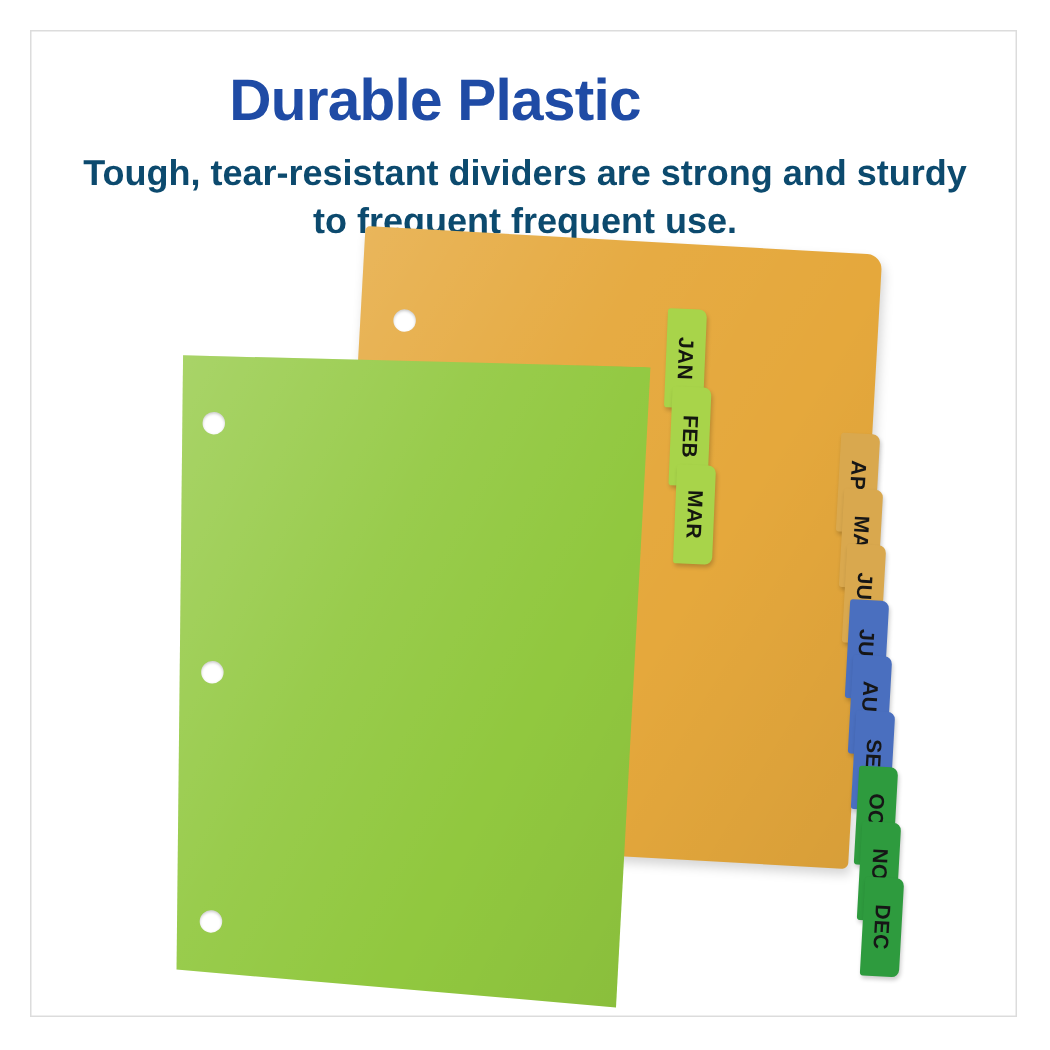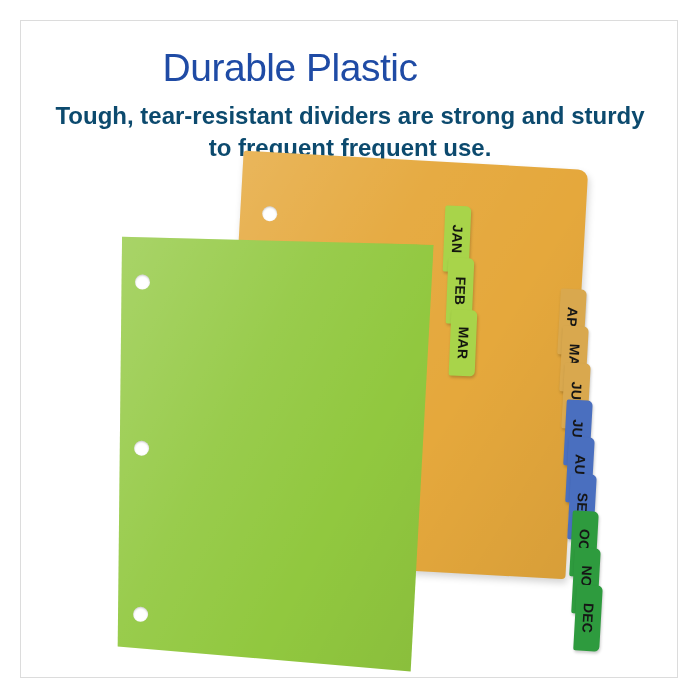--- a/index.html
+++ b/index.html
@@ -34,21 +34,21 @@
   }
 
   
   .headline {
     position: absolute;
     left: 0;
     top: 48px;
     width: 580px;
     text-align: center;
     font-size: 39px;
-    font-weight: normal;
+    font-weight: bold;
     letter-spacing: -0.5px;
     color: #1f4ba5;
     line-height: 1.05;
   }
   .subhead {
     position: absolute;
     left: 50px;
     top: 100px;
     width: 600px;
     text-align: center;

